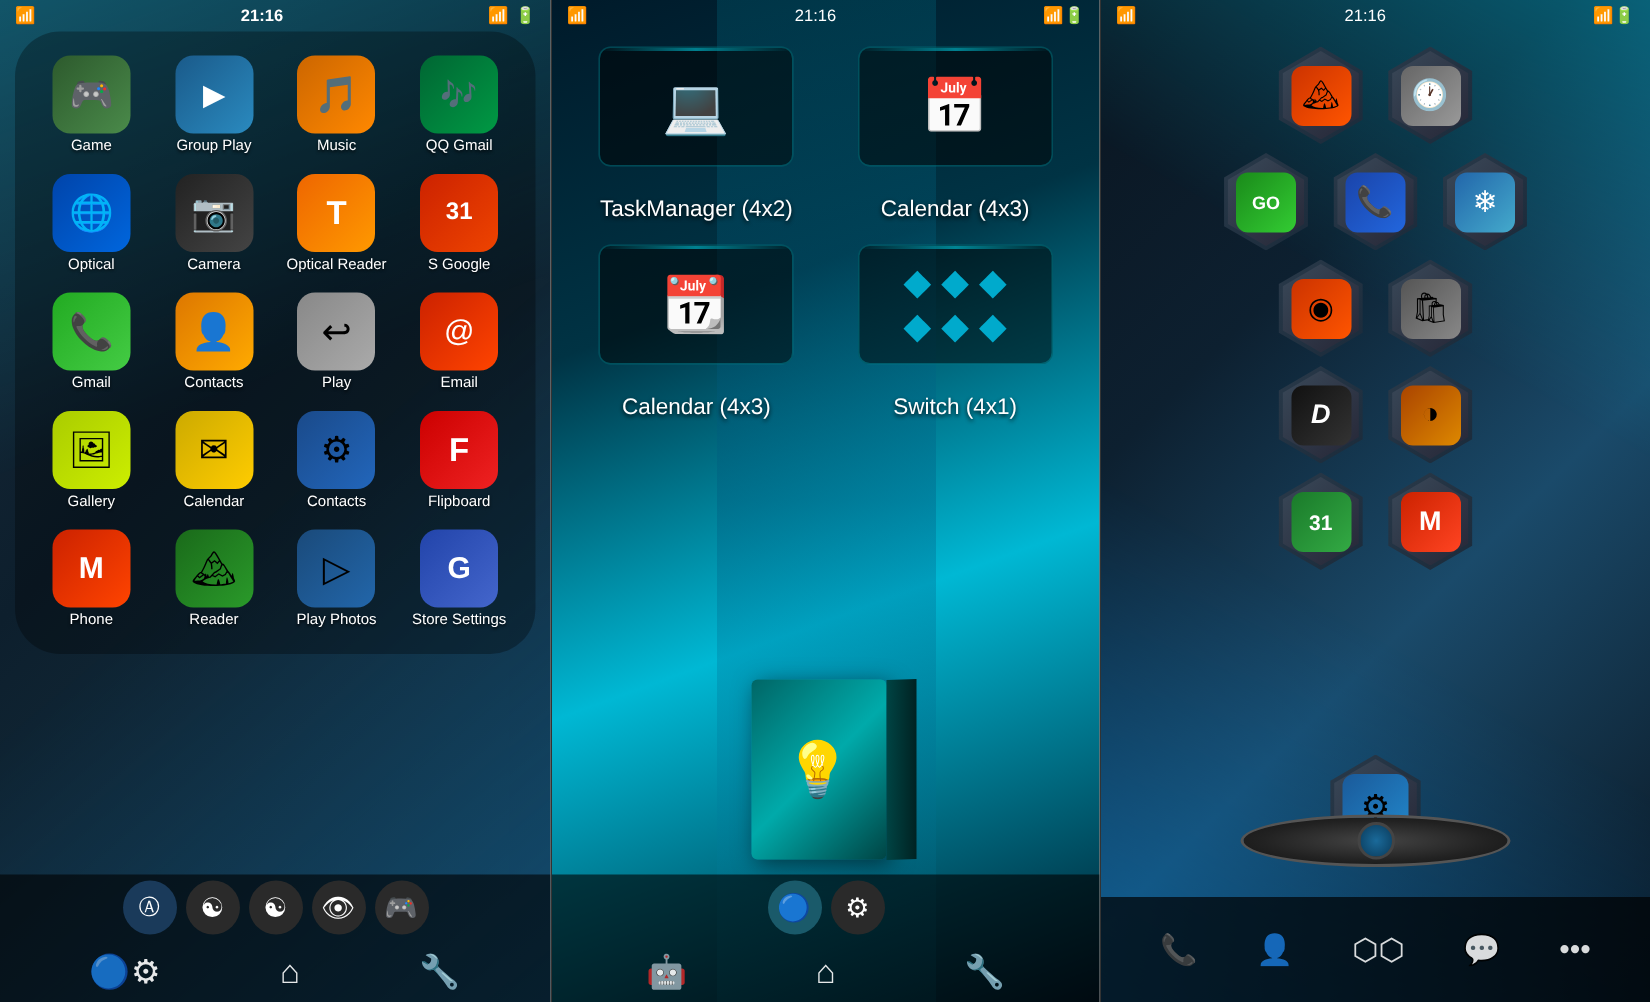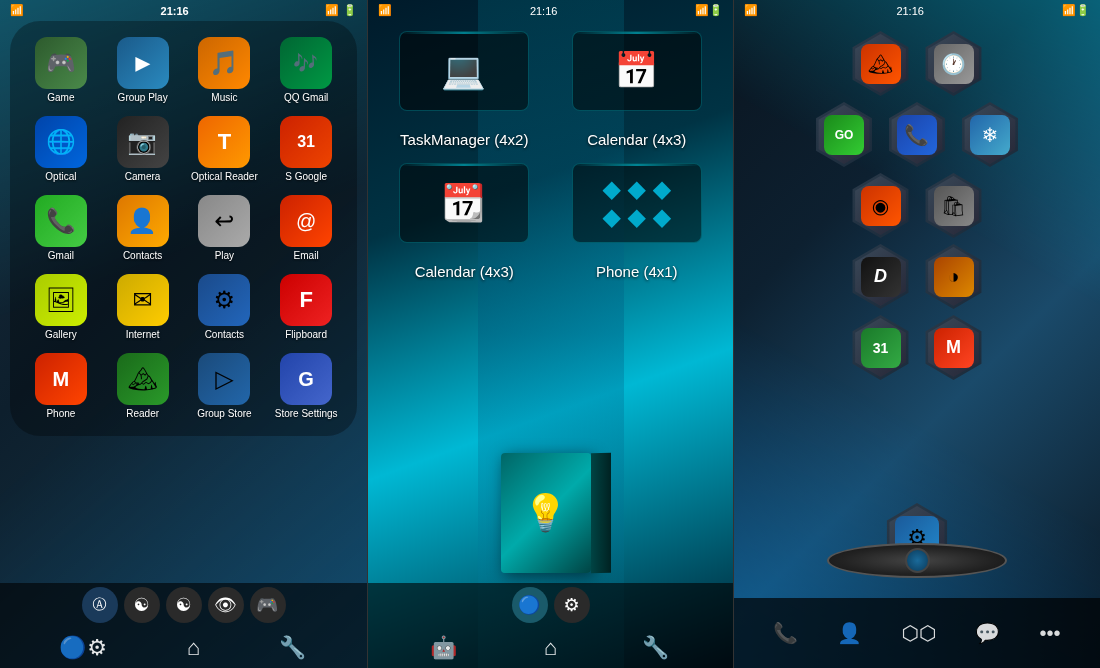--- a/index.html
+++ b/index.html
@@ -497,42 +497,42 @@
         <div class="app-icon icon-email" style="font-size:20px; color:white;">@</div>
         <span class="app-label">Email</span>
       </div>
 
       <div class="app-item">
         <div class="app-icon icon-gallery">🖼</div>
         <span class="app-label">Gallery</span>
       </div>
       <div class="app-item">
         <div class="app-icon icon-messaging">✉</div>
-        <span class="app-label">Internet</span>
+        <span class="app-label">Calendar</span>
       </div>
       <div class="app-item">
         <div class="app-icon icon-settings">⚙</div>
         <span class="app-label">Contacts</span>
       </div>
       <div class="app-item">
         <div class="app-icon icon-flipboard" style="font-size:22px; font-weight:bold; color:white; background: linear-gradient(135deg,#cc0000,#ee2222);">F</div>
         <span class="app-label">Flipboard</span>
       </div>
 
       <div class="app-item">
         <div class="app-icon icon-gmail" style="font-size:20px; font-weight:bold; color:white;">M</div>
         <span class="app-label">Phone</span>
       </div>
       <div class="app-item">
         <div class="app-icon icon-photos">🏔</div>
         <span class="app-label">Reader</span>
       </div>
       <div class="app-item">
         <div class="app-icon icon-play">▷</div>
-        <span class="app-label">Group Store</span>
+        <span class="app-label">Play Photos</span>
       </div>
       <div class="app-item">
         <div class="app-icon icon-gsettings" style="font-size:20px; font-weight:bold; color:white;">G</div>
         <span class="app-label">Store Settings</span>
       </div>
     </div>
   </div>
 
   <div class="bottom-nav">
     <div class="bottom-dock-icons">
@@ -576,21 +576,21 @@
       <div class="widget-item">
         <div class="widget-box">
           <span style="font-size:36px;">📆</span>
         </div>
         <span class="widget-label">Calendar (4x3)</span>
       </div>
       <div class="widget-item">
         <div class="widget-box">
           <span style="font-size:24px; color:#00aacc;">◆ ◆ ◆<br>◆ ◆ ◆</span>
         </div>
-        <span class="widget-label">Phone (4x1)</span>
+        <span class="widget-label">Switch (4x1)</span>
       </div>
     </div>
   </div>
 
   <div class="book-3d">
     <div class="book-face">💡</div>
     <div class="book-side"></div>
   </div>
 
   <div class="panel2-bottom-nav">

